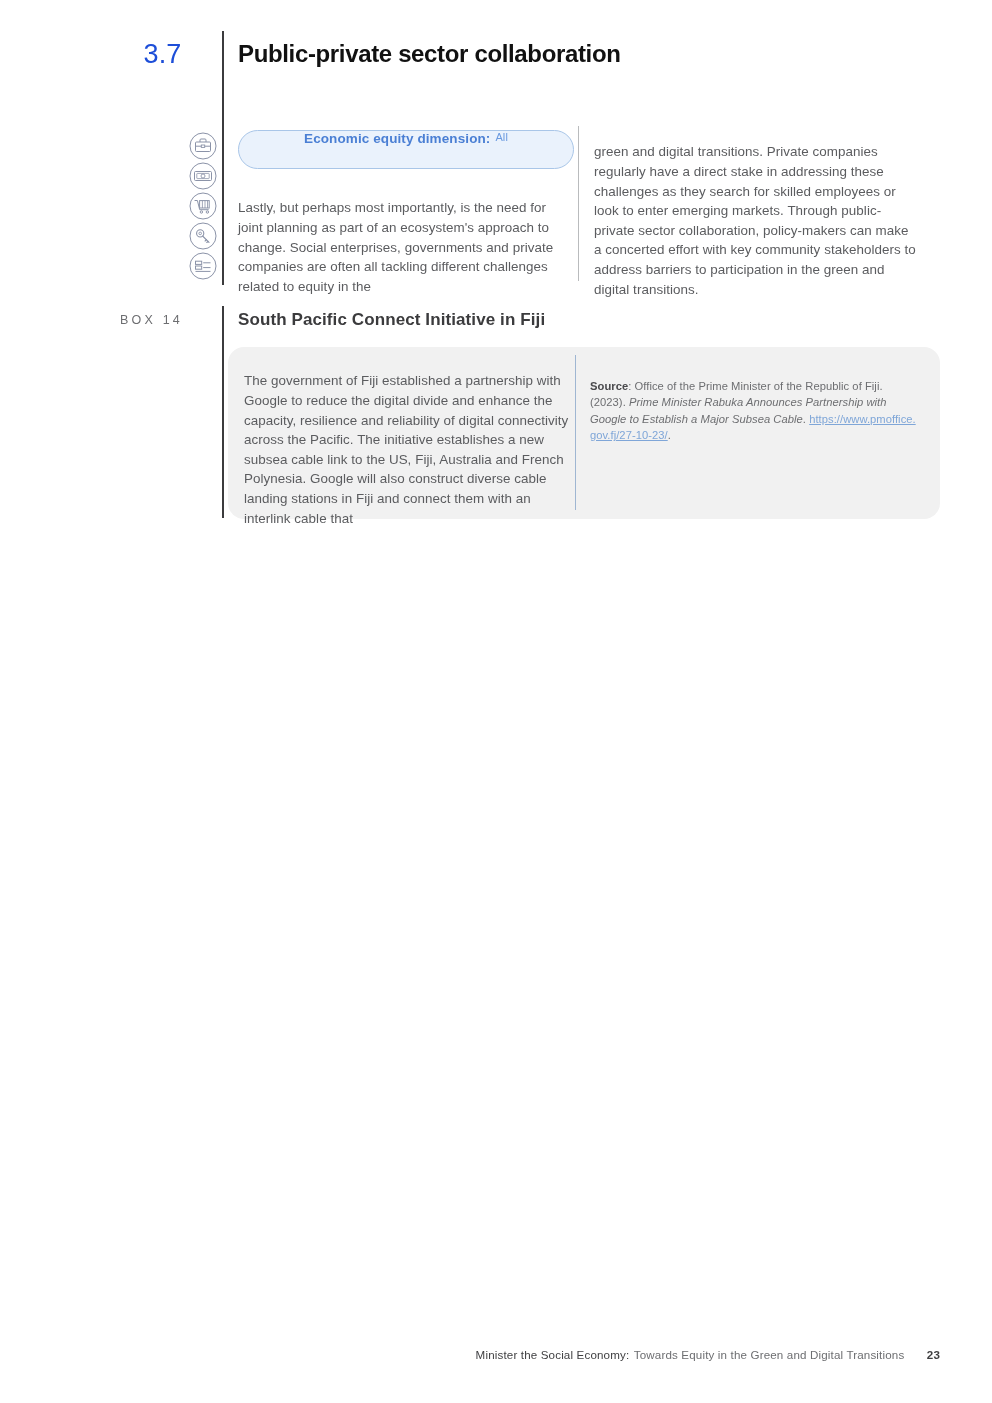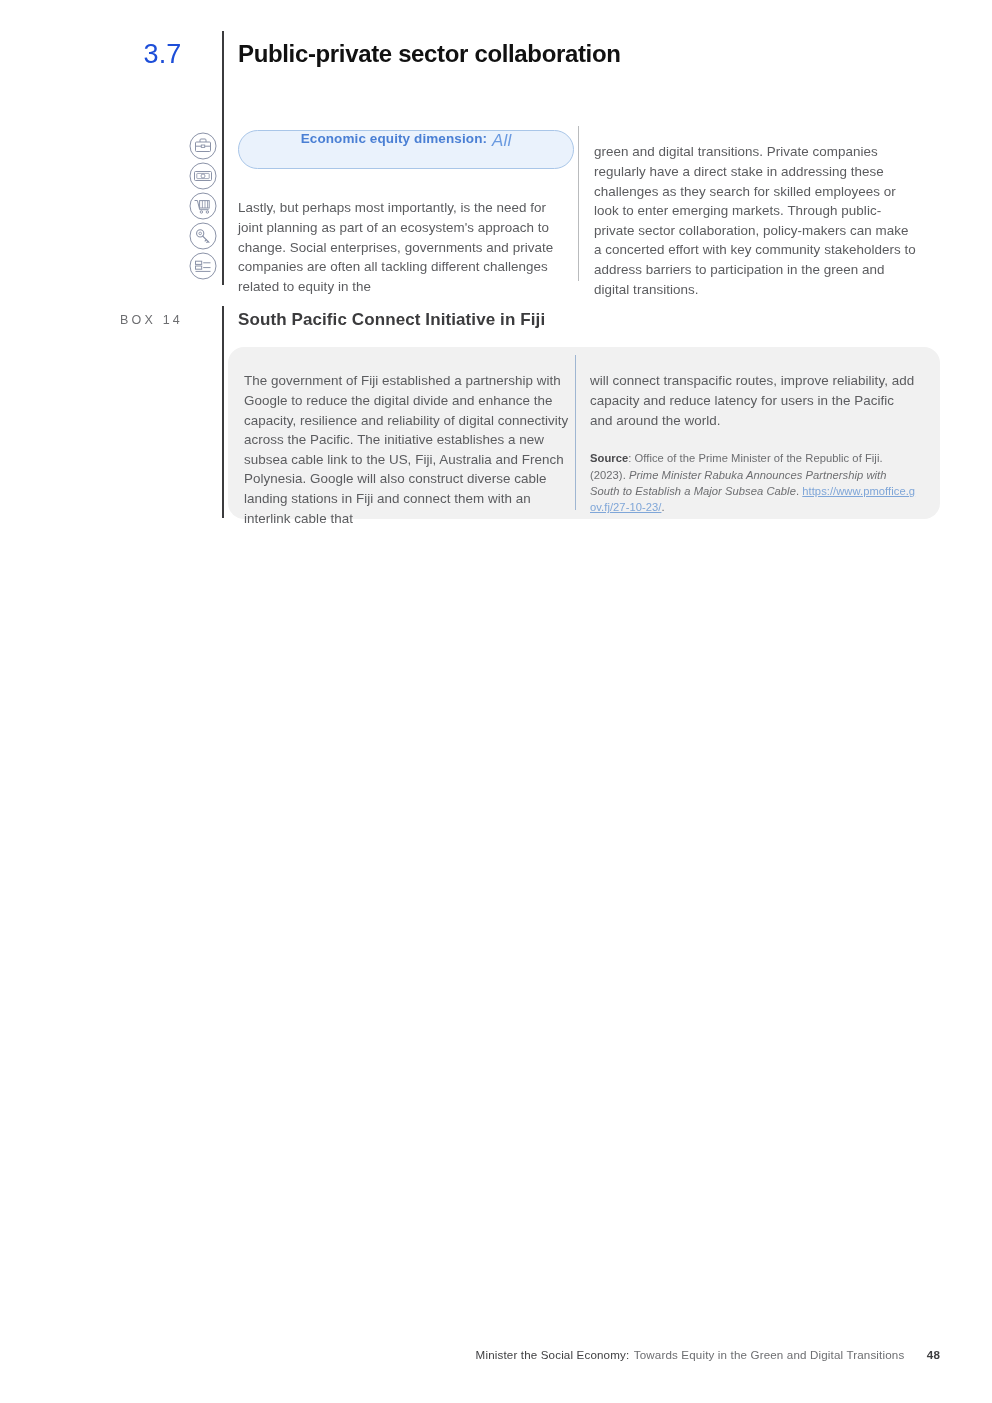--- a/index.html
+++ b/index.html
@@ -101,26 +101,25 @@
     display: flex;
     justify-content: center;
   }
   .equity-pill .label {
     font-size: 13.5px;
     font-weight: bold;
     color: #4a7fd4;
     letter-spacing: 0.1px;
   }
   .equity-pill .value {
-    font-size: 17px;
+    font-size: 11px;
     font-weight: normal;
     color: #6a9ae0;
     margin-left: 5px;
     letter-spacing: 0.1px;
-    font-style: italic;
   }
 
   
   .body-cols {
     position: absolute;
     left: 238px;
     top: 185px;
     width: 672px;
   }
   .col-left-body {
@@ -349,26 +348,25 @@
 
   <div class="box-label">BOX 14</div>
   <div class="box-title">South Pacific Connect Initiative in Fiji</div>
 
   <div class="box-panel">
     <div class="box-col-left">
       <p class="box-body-text">The government of Fiji established a partnership with Google to reduce the digital divide and enhance the capacity, resilience and reliability of digital connectivity across the Pacific. The initiative establishes a new subsea cable link to the US, Fiji, Australia and French Polynesia. Google will also construct diverse cable landing stations in Fiji and connect them with an interlink cable that</p>
     </div>
     <div class="box-divider"></div>
     <div class="box-col-right">
-      <p class="box-body-text">will connect transpacific routes, improve reliability, add capacity and reduce latency for users in the Pacific and around the world.</p>
       <div class="source-note">
-        <span class="src-label">Source</span><span>: Office of the Prime Minister of the Republic of Fiji. (2023). </span><span class="src-italic">Prime Minister Rabuka Announces Partnership with South to Establish a Major Subsea Cable</span><span>. </span><a class="src-link" href="#">https://www.pmoffice.gov.fj/27-10-23/</a><span>.</span>
+        <span class="src-label">Source</span><span>: Office of the Prime Minister of the Republic of Fiji. (2023). </span><span class="src-italic">Prime Minister Rabuka Announces Partnership with Google to Establish a Major Subsea Cable</span><span>. </span><a class="src-link" href="#">https://www.pmoffice.gov.fj/27-10-23/</a><span>.</span>
       </div>
     </div>
   </div>
 
   <div class="footer">
     <span class="f-strong">Minister the Social Economy:</span>
     <span class="f-rest">Towards Equity in the Green and Digital Transitions</span>
-    <span class="f-page">48</span>
+    <span class="f-page">23</span>
   </div>
 
 </div>
 
 </body></html>

